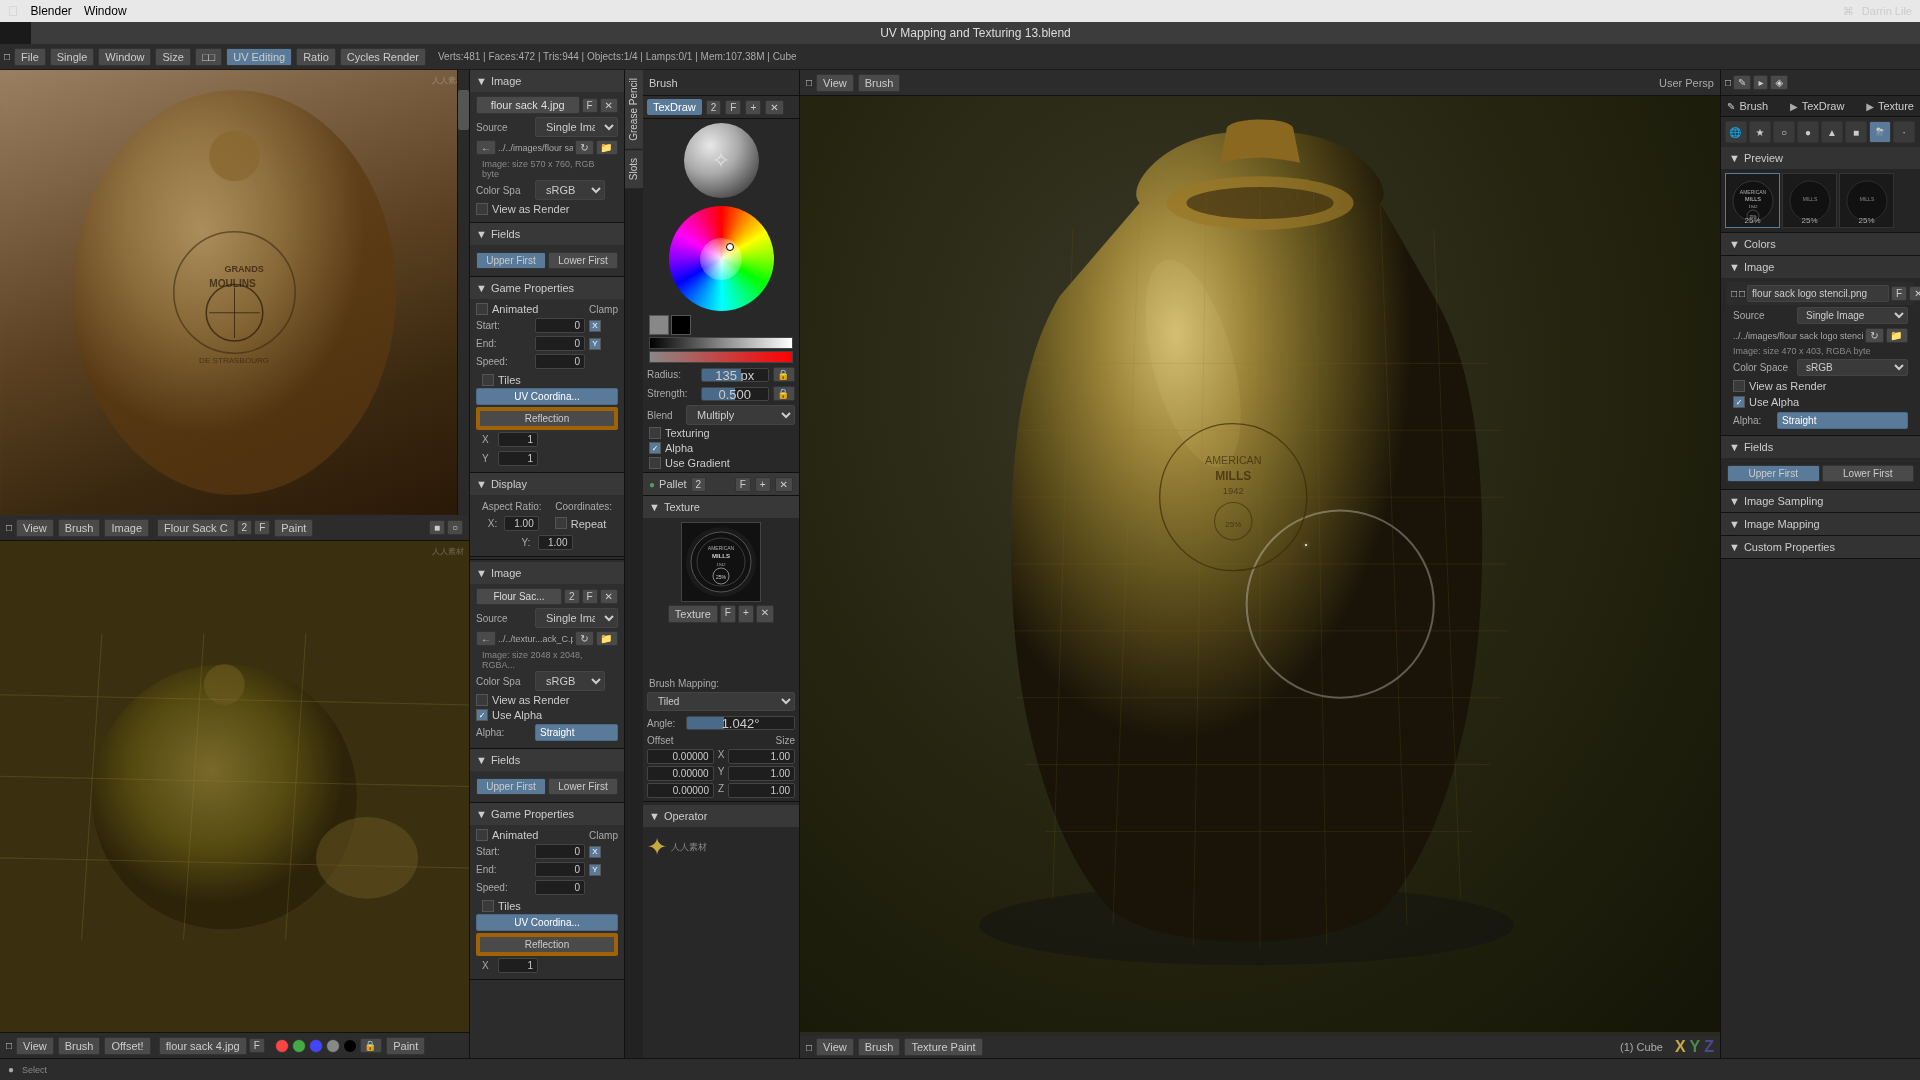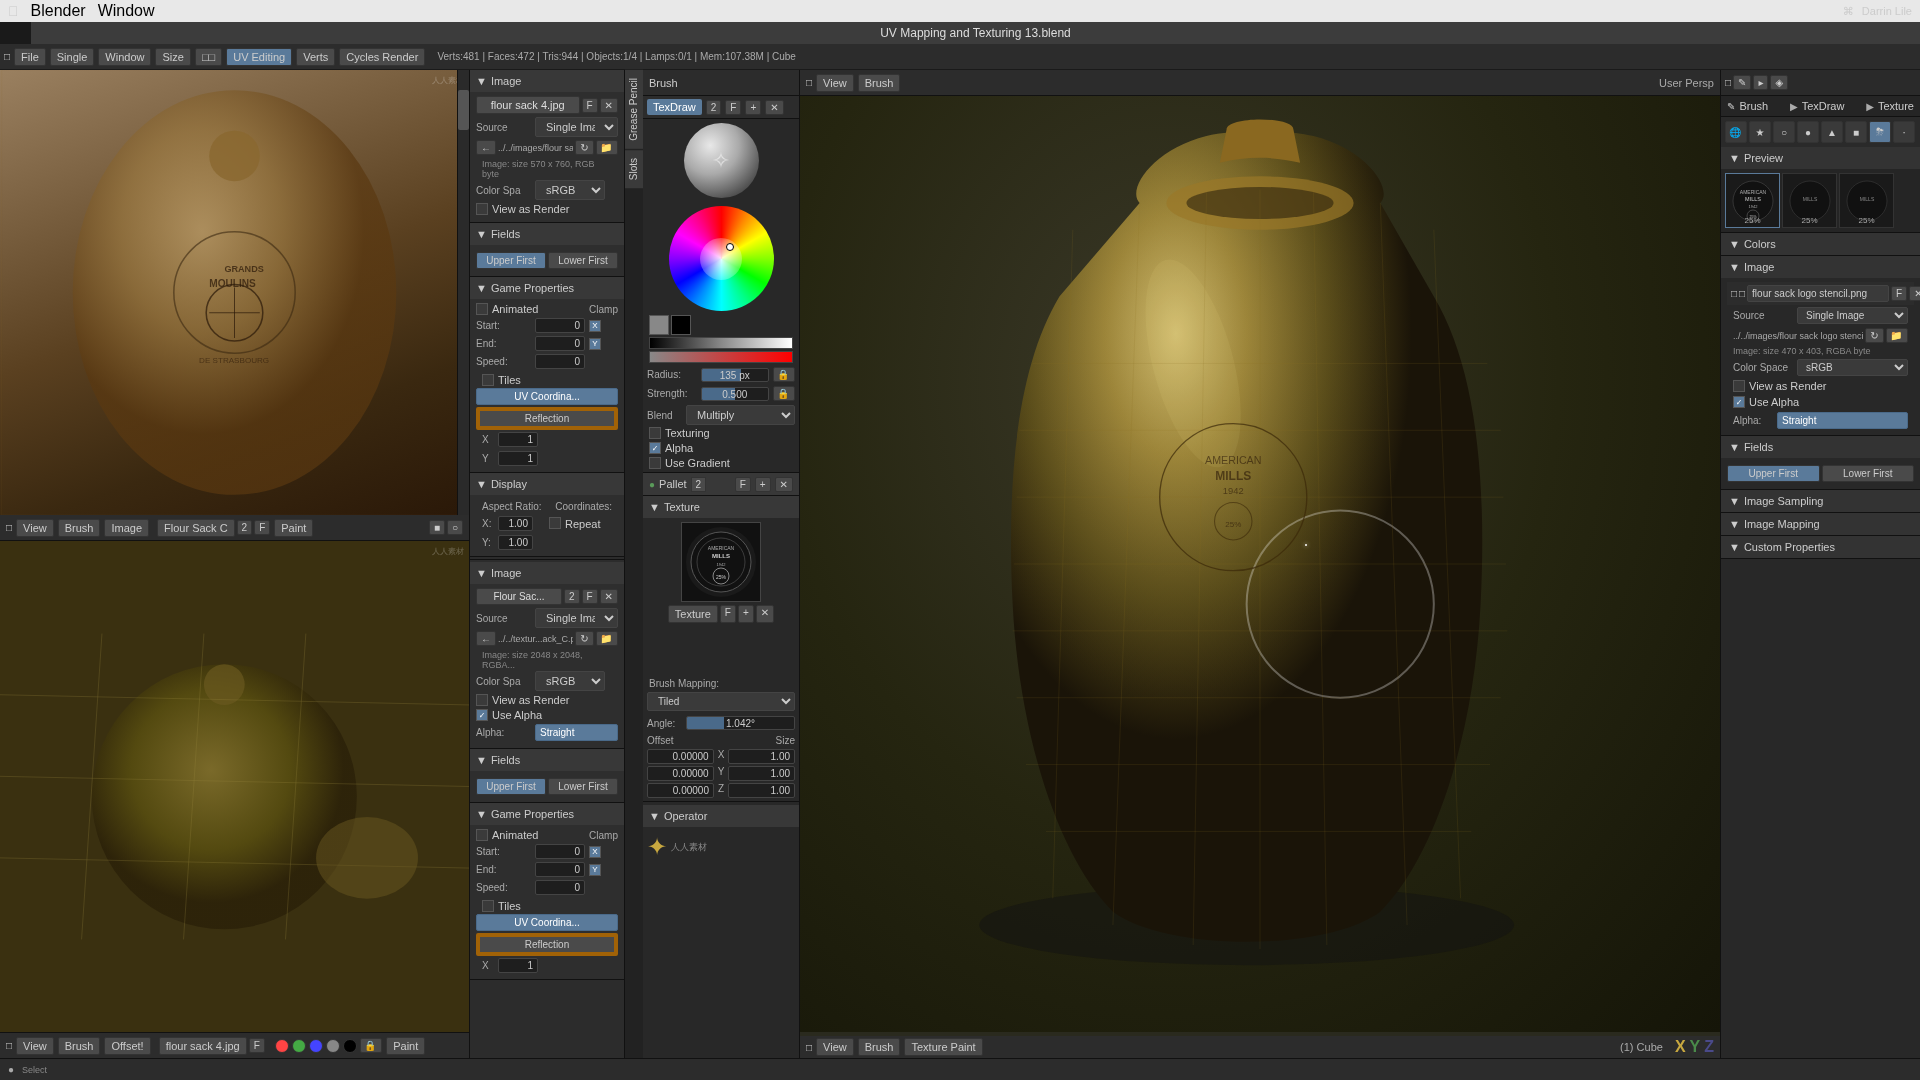--- a/index.html
+++ b/index.html
@@ -20,21 +20,21 @@
       top: 0; left: 0; right: 0;
       height: 22px;
       background: #e8e8e8;
       display: flex;
       align-items: center;
       padding: 0 8px;
       gap: 12px;
       z-index: 100;
     }
     .mac-menubar .apple-logo { font-size: 14px; }
-    .mac-menubar .menu-item { font-size: 16px; color: #000; }
+    .mac-menubar .menu-item { font-size: 12px; color: #000; }
     .mac-menubar .right-icons { margin-left: auto; display: flex; gap: 8px; font-size: 11px; }
 
     
     .title-bar {
       position: absolute;
       top: 22px; left: 0; right: 0;
       height: 22px;
       background: #3c3c3c;
       display: flex;
       align-items: center;
@@ -289,21 +289,21 @@
     .param-fill {
       position: absolute;
       top: 0; bottom: 0; left: 0;
       background: #4a6a8a;
     }
     .param-val {
       position: absolute;
       top: 50%;
       left: 50%;
       transform: translate(-50%, -50%);
-      font-size: 10px;
+      font-size: 13px;
       color: #ccc;
       white-space: nowrap;
     }
 
     
     .blend-row {
       display: flex;
       align-items: center;
       padding: 2px 4px;
       gap: 4px;
@@ -353,20 +353,21 @@
       gap: 4px;
       padding: 2px 6px;
     }
 
     
     .display-row {
       display: flex;
       align-items: center;
       gap: 4px;
       padding: 2px 6px;
+      justify-content: center;
     }
 
     
     .xy-row {
       display: flex;
       align-items: center;
       padding: 2px 6px;
       gap: 4px;
     }
     .xy-label { color: #aaa; font-size: 10px; width: 12px; }
@@ -607,21 +608,21 @@
 </div>
 
 <div class="blender-toolbar">
   <span style="font-size:10px;">□</span>
   <span class="toolbar-btn">File</span>
   <span class="toolbar-btn">Single</span>
   <span class="toolbar-btn">Window</span>
   <span class="toolbar-btn">Size</span>
   <span class="toolbar-btn">□□</span>
   <span class="toolbar-btn active">UV Editing</span>
-  <span class="toolbar-btn">Verts</span>
+  <span class="toolbar-btn">Ratio</span>
   <span class="toolbar-btn">Cycles Render</span>
   <span style="margin-left:8px; font-size:10px; color:#aaa;">Verts:481 | Faces:472 | Tris:944 | Objects:1/4 | Lamps:0/1 | Mem:107.38M | Cube</span>
 </div>
 
 <div class="main-container">
 
   <div style="width:470px; display:flex; flex-direction:column; background:#1e1e1e; border-right:1px solid #111;">
 
     <div style="height:445px; position:relative; background:#4a4a3a; display:flex;">
 

